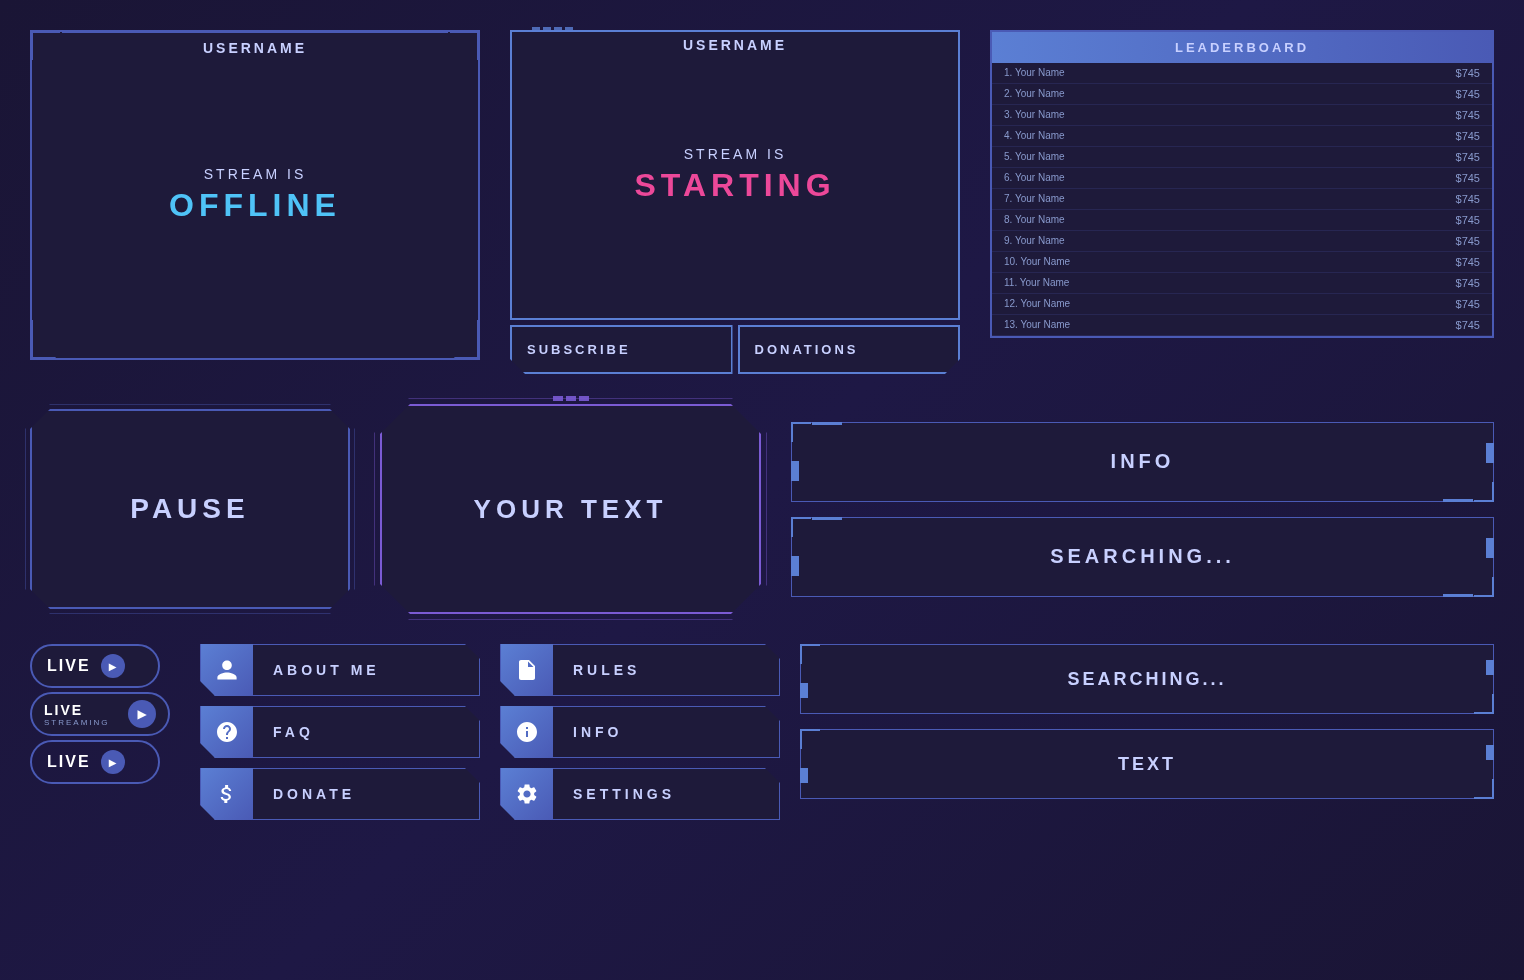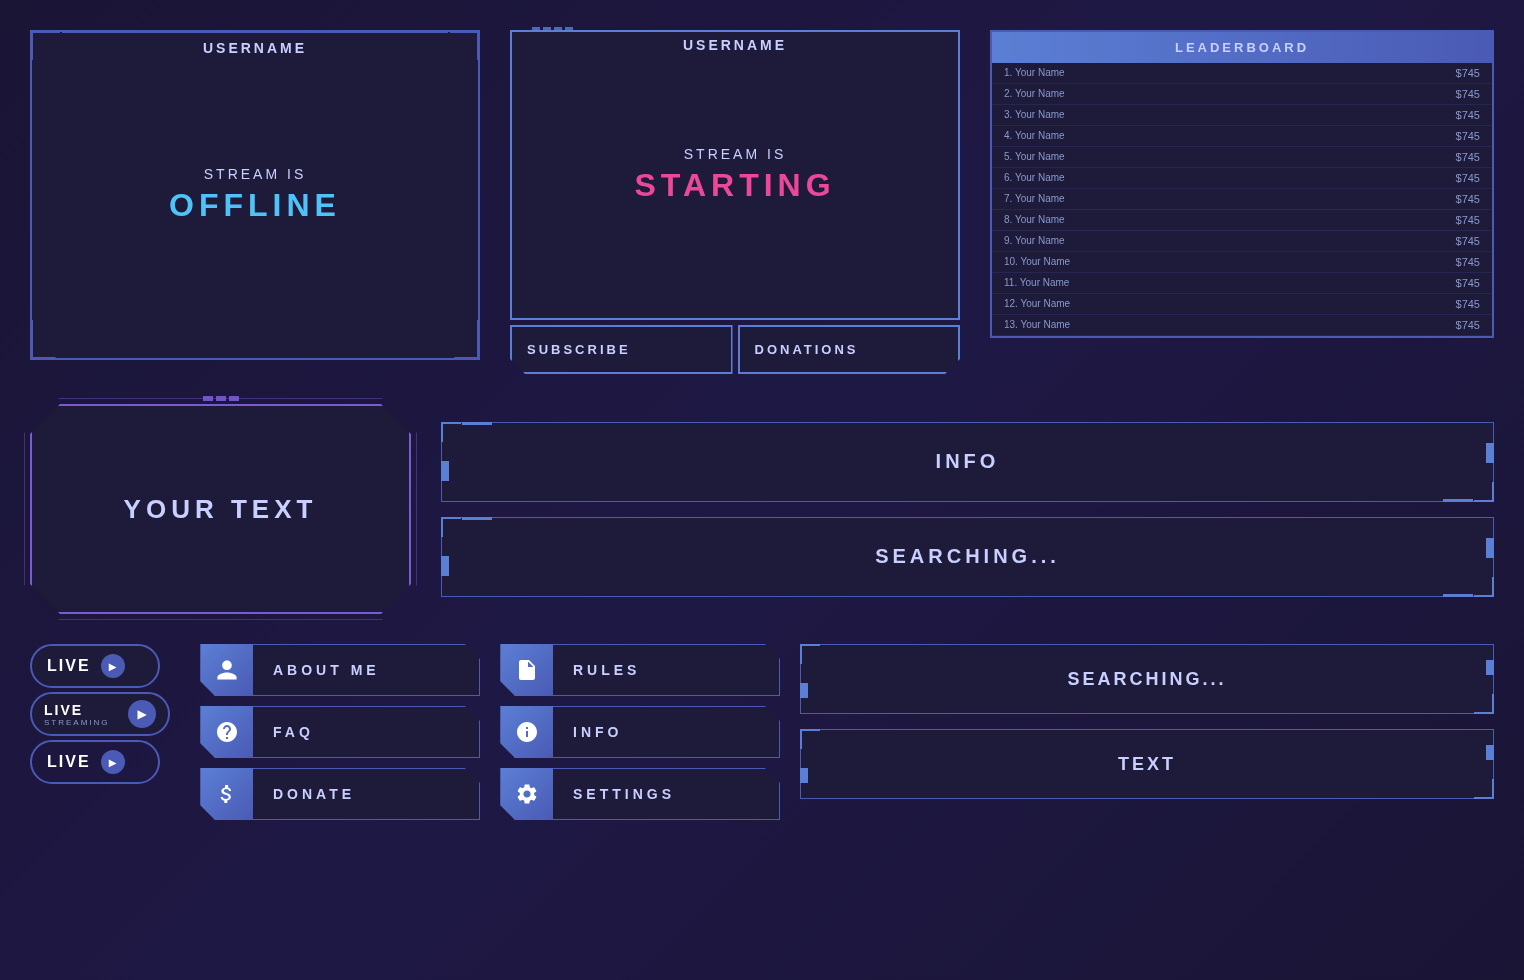--- a/index.html
+++ b/index.html
@@ -652,20 +652,28 @@
               <span class="amount">$745</span>
             </div>
           </div>
       </div>
     </div>
 
   </div>
 
   <div class="middle-row">
 
+    <div class="panel-pause">
+      <div class="pause-outer"></div>
+      <div class="pause-frame">
+        <div class="content">
+          <div class="pause-text">PAUSE</div>
+        </div>
+      </div>
+    </div>
 
     <div class="panel-yourtext">
       <div style="position:absolute; top:-8px; left:50%; transform:translateX(-50%); display:flex; gap:3px;">
         <div style="width:10px;height:5px;background:#7b5bd4;opacity:0.9"></div>
         <div style="width:10px;height:5px;background:#7b5bd4;opacity:0.9"></div>
         <div style="width:10px;height:5px;background:#7b5bd4;opacity:0.9"></div>
       </div>
       <div class="yourtext-outer"></div>
       <div class="yourtext-frame">
         <div class="content">

